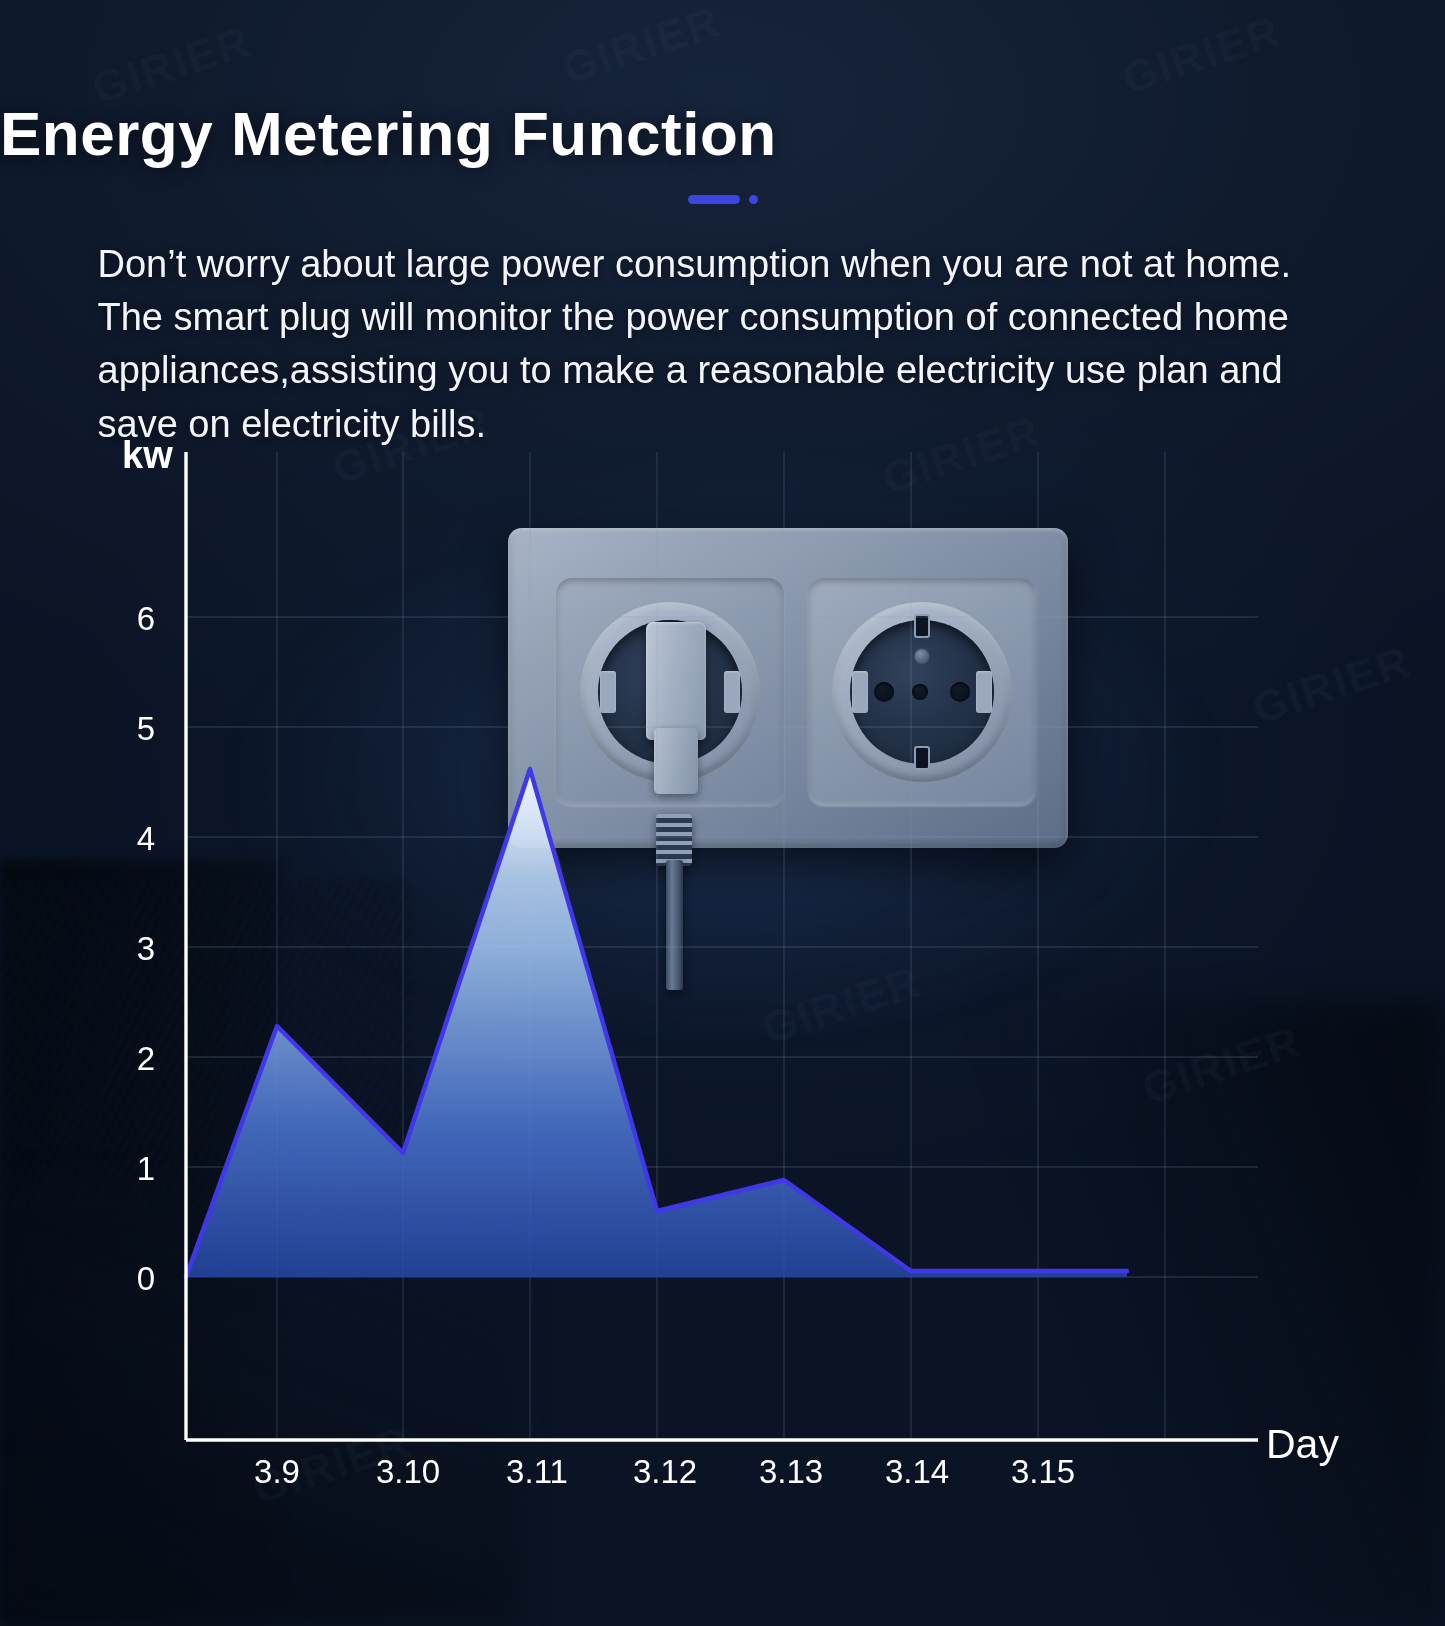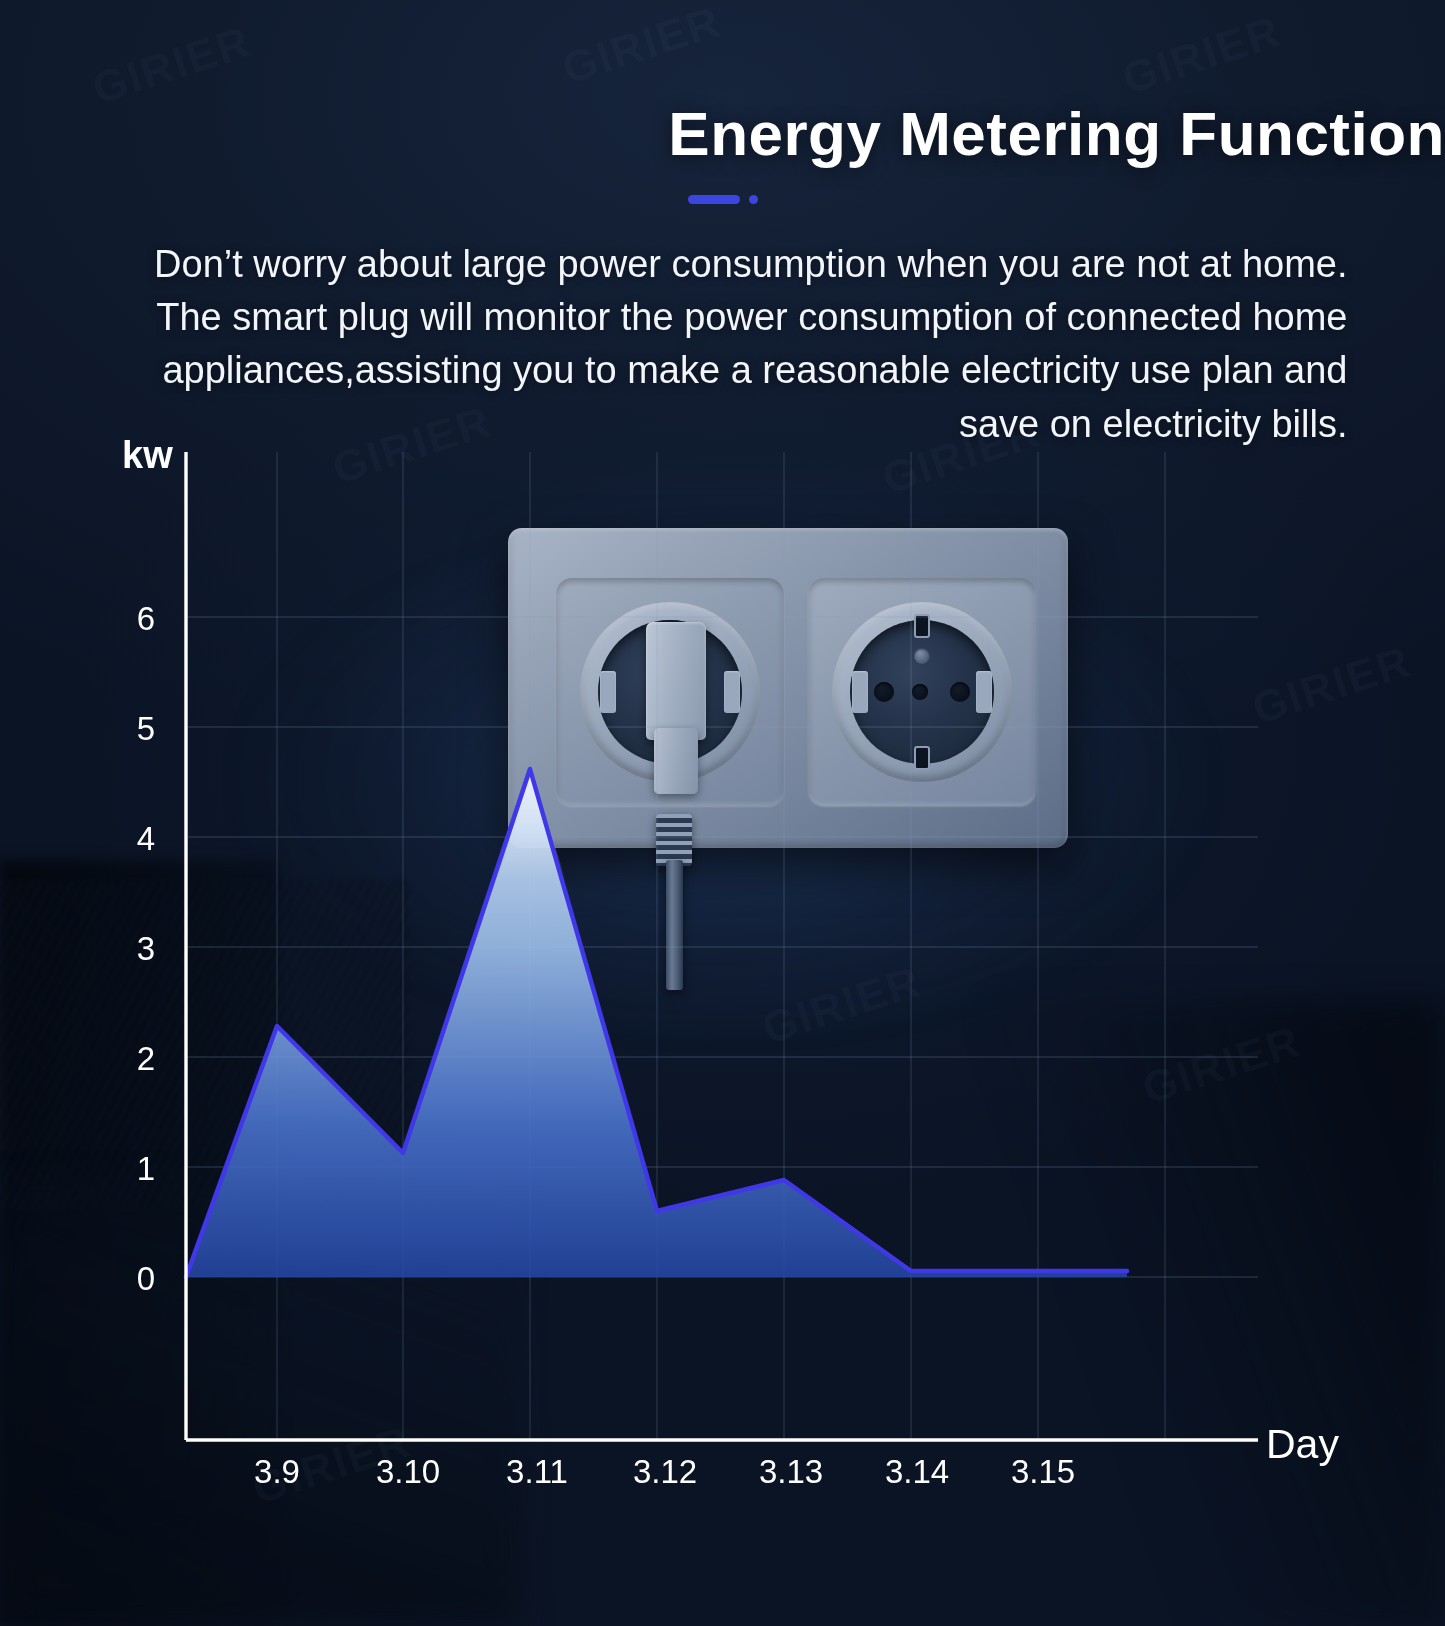--- a/index.html
+++ b/index.html
@@ -49,21 +49,21 @@
   .wm {
     position:absolute;
     font-size:44px; font-weight:700; letter-spacing:2px;
     color:rgba(130,165,215,0.045);
     transform:rotate(-18deg);
     white-space:nowrap;
     user-select:none;
   }
 
   
-  .header { position:absolute; left:0; right:0; top:0; text-align:right; }
+  .header { position:absolute; left:0; right:0; top:0; text-align:left; }
   .title {
     margin-top:98px;
     font-size:62px; font-weight:700; color:#ffffff;
     letter-spacing:.5px;
     text-shadow:0 2px 18px rgba(0,0,0,.55);
   }
   .divider { margin-top:26px; display:flex; align-items:center; justify-content:center; gap:9px; }
   .divider .bar { width:52px; height:9px; border-radius:5px; background:#3b45e0; }
   .divider .dot { width:9px; height:9px; border-radius:50%; background:#3b45e0; }
   .subtitle {

